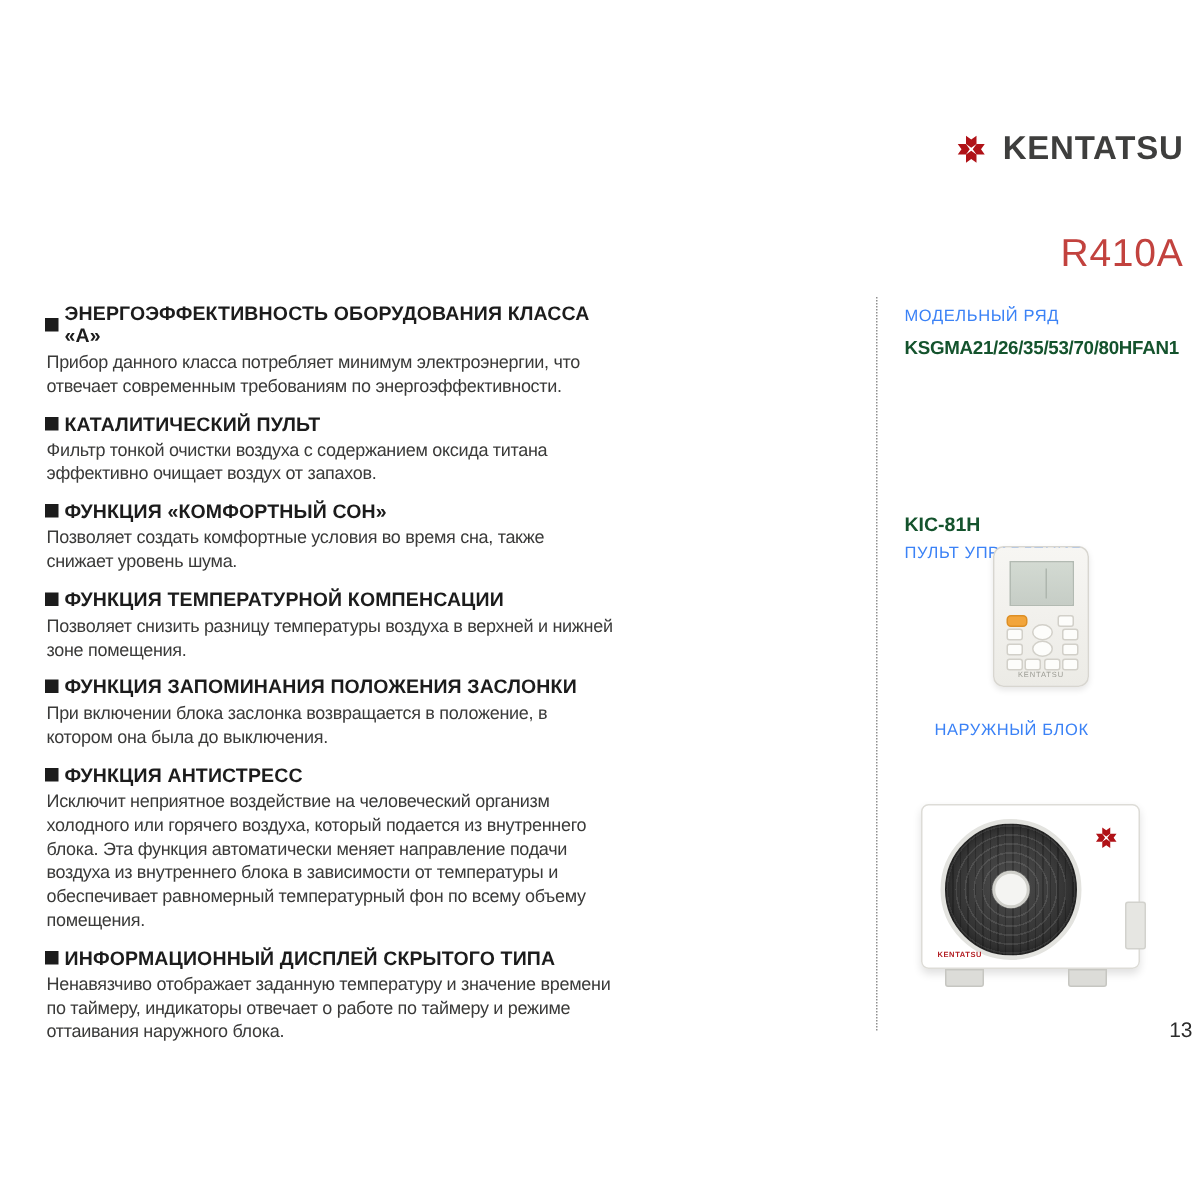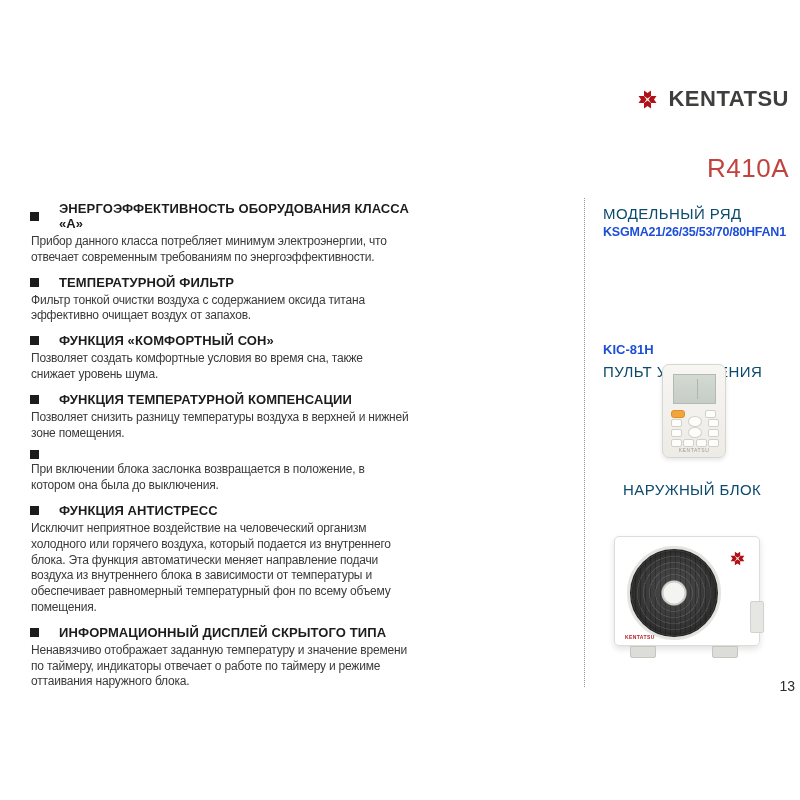--- a/index.html
+++ b/index.html
@@ -8,29 +8,29 @@
 
   
   .brand{position:absolute;top:86px;right:25px;display:flex;align-items:center;gap:8px;}
   .brand svg{display:block;}
   .wordmark{font-size:22px;font-weight:bold;color:#3e3e3d;letter-spacing:0.5px;}
   .refrigerant{position:absolute;top:153px;right:25px;font-size:26px;color:#c2423e;letter-spacing:0.5px;}
 
   
   .features{position:absolute;left:30px;top:201px;width:380px;}
   .feature{margin-bottom:9px;}
-  .feature h3{display:flex;align-items:center;gap:20px;margin:0 0 3px 0;
+  .feature h3{display:flex;align-items:center;gap:4px;margin:0 0 3px 0;
               font-size:13px;font-weight:bold;color:#1c1c1c;letter-spacing:0.1px;}
   .sq{width:9px;height:9px;background:#1c1c1c;flex:none;}
   .feature p{margin:1px;font-size:12px;line-height:15.8px;color:#3a3a39;letter-spacing:-0.2px;}
 
   
   .divider{position:absolute;left:584px;top:198px;height:489px;width:0;border-left:1px dotted #8f8f8f;}
-  .side-label{position:absolute;left:603px;font-size:15px;color:#0c4a6e;letter-spacing:0.4px;white-space:nowrap;}
-  .side-value{position:absolute;left:603px;font-weight:bold;color:#1d4ed8;white-space:nowrap;text-align:center;}
+  .side-label{position:absolute;left:603px;font-size:11px;color:#3b82f6;letter-spacing:0.4px;white-space:nowrap;}
+  .side-value{position:absolute;left:603px;font-weight:bold;color:#14532d;white-space:nowrap;text-align:center;}
   .model-range-label{top:205px;}
   .model-range-value{top:225px;font-size:12.5px;letter-spacing:-0.2px;}
   .remote-label{top:321px;margin-top:42px;}
   .remote-model{top:342px;font-size:13px;}
   .outdoor-label{top:481px;margin-left:20px;}
 
   
   .remote{position:absolute;left:662px;top:364px;width:62px;height:92px;border-radius:7px;
           background:linear-gradient(180deg,#f7f6f3,#ecebe6);border:1px solid #d8d6d0;
           box-shadow:0 2px 4px rgba(0,0,0,0.10);}
@@ -92,21 +92,21 @@
       <h3>
           <span class="sq"></span>
           <span>ЭНЕРГОЭФФЕКТИВНОСТЬ ОБОРУДОВАНИЯ КЛАССА «А»</span>
         </h3>
       <p>Прибор данного класса потребляет минимум электроэнергии, что отвечает современным требованиям по энергоэффективности.</p>
     </div>
 
     <div class="feature">
       <h3>
           <span class="sq"></span>
-          <span>ТЕМПЕРАТУРНОЙ ФИЛЬТР</span>
+          <span>КАТАЛИТИЧЕСКИЙ ПУЛЬТ</span>
         </h3>
       <p>Фильтр тонкой очистки воздуха с содержанием оксида титана эффективно очищает воздух от запахов.</p>
     </div>
 
     <div class="feature">
       <h3>
           <span class="sq"></span>
           <span>ФУНКЦИЯ «КОМФОРТНЫЙ СОН»</span>
         </h3>
       <p>Позволяет создать комфортные условия во время сна, также снижает уровень шума.</p>
@@ -116,20 +116,21 @@
       <h3>
           <span class="sq"></span>
           <span>ФУНКЦИЯ ТЕМПЕРАТУРНОЙ КОМПЕНСАЦИИ</span>
         </h3>
       <p>Позволяет снизить разницу температуры воздуха в верхней и нижней зоне помещения.</p>
     </div>
 
     <div class="feature">
       <h3>
           <span class="sq"></span>
+          <span>ФУНКЦИЯ ЗАПОМИНАНИЯ ПОЛОЖЕНИЯ ЗАСЛОНКИ</span>
         </h3>
       <p>При включении блока заслонка возвращается в положение, в котором она была до выключения.</p>
     </div>
 
     <div class="feature">
       <h3>
           <span class="sq"></span>
           <span>ФУНКЦИЯ АНТИСТРЕСС</span>
         </h3>
       <p>Исключит неприятное воздействие на человеческий организм холодного или горячего воздуха, который подается из внутреннего блока. Эта функция автоматически меняет направление подачи воздуха из внутреннего блока в зависимости от температуры и обеспечивает равномерный температурный фон по всему объему помещения.</p>

